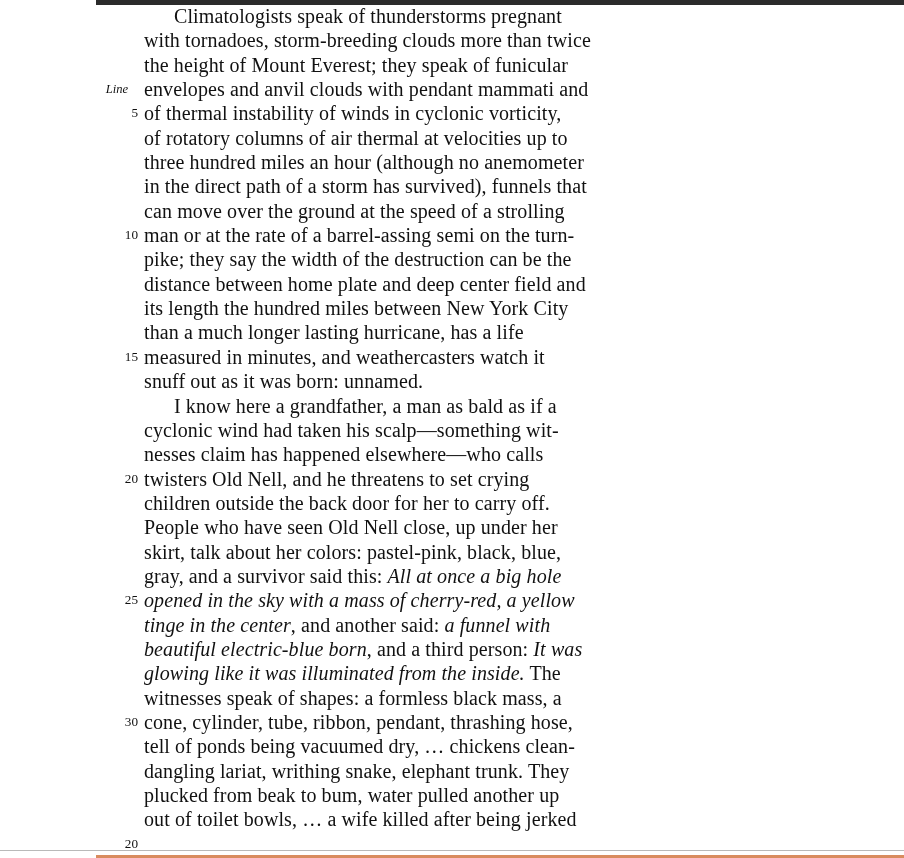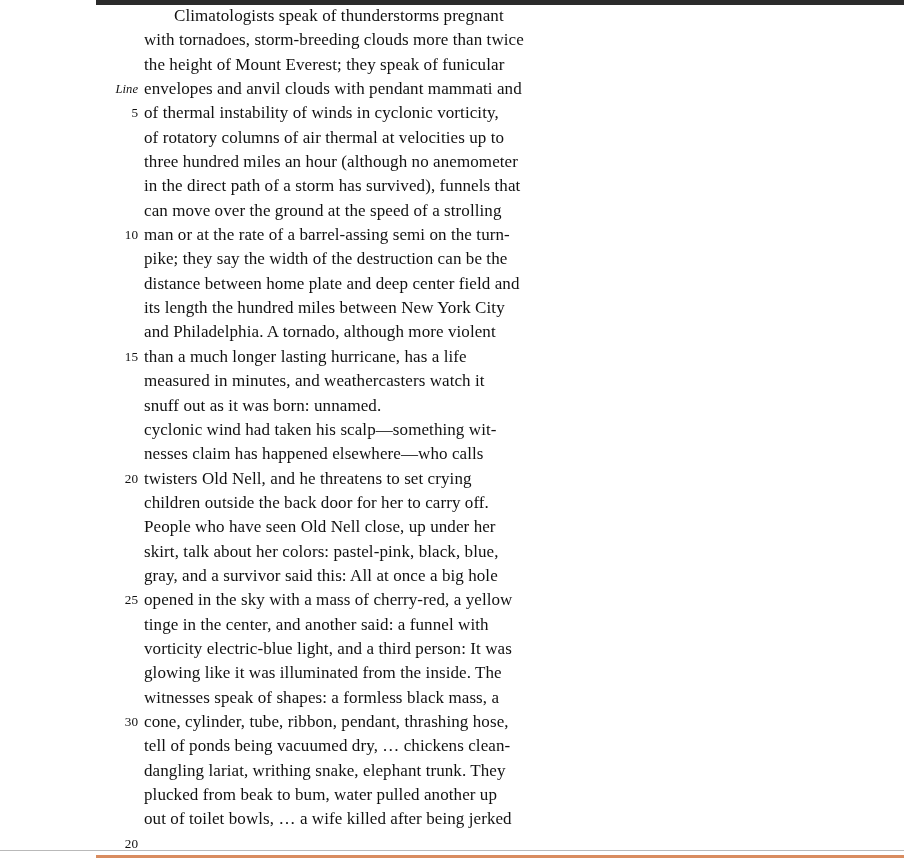--- a/index.html
+++ b/index.html
@@ -64,50 +64,52 @@
   }
 
   .text-column {
     position: absolute;
     top: 4px;
     left: 144px;
     width: 380px;
   }
   .line {
     position: relative;
-    font-size: 17px;
+    font-size: 20px;
     line-height: 24.35px;
     color: #111111;
     white-space: pre;
     letter-spacing: 0.005em;
   }
   .line.indent {
     text-indent: 30px;
   }
   .ital {
+    font-style: italic;
   }
 
   
   .gutter {
     position: absolute;
     top: 4px;
     left: 96px;
     width: 42px;
     text-align: right;
   }
   .gutter-slot {
     height: 24.35px;
     font-size: 13.2px;
     line-height: 24.35px;
     color: #111111;
     font-family: "Liberation Serif", serif;
   }
   .gutter-slot.label {
     font-style: italic;
     font-size: 12.6px;
+    text-align: center;
   }
 </style>
 </head>
 <body>
 
 <div class="page">
 
   <div class="top-bar"></div>
   <div class="top-bar-left"></div>
 
@@ -157,34 +159,34 @@
       <div class="line"><span>envelopes and anvil clouds with pendant mammati and</span></div>
       <div class="line"><span>of thermal instability of winds in cyclonic vorticity,</span></div>
       <div class="line"><span>of rotatory columns of air thermal at velocities up to</span></div>
       <div class="line"><span>three hundred miles an hour (although no anemometer</span></div>
       <div class="line"><span>in the direct path of a storm has survived), funnels that</span></div>
       <div class="line"><span>can move over the ground at the speed of a strolling</span></div>
       <div class="line"><span>man or at the rate of a barrel-assing semi on the turn-</span></div>
       <div class="line"><span>pike; they say the width of the destruction can be the</span></div>
       <div class="line"><span>distance between home plate and deep center field and</span></div>
       <div class="line"><span>its length the hundred miles between New York City</span></div>
-      <div class="line"><span>and Philadelphia. A tornado, although more violent</span></div>
       <div class="line"><span>than a much longer lasting hurricane, has a life</span></div>
       <div class="line"><span>measured in minutes, and weathercasters watch it</span></div>
       <div class="line"><span>snuff out as it was born: unnamed.</span></div>
+      <div class="line indent"><span>I know here a grandfather, a man as bald as if a</span></div>
       <div class="line"><span>cyclonic wind had taken his scalp—something wit-</span></div>
       <div class="line"><span>nesses claim has happened elsewhere—who calls</span></div>
       <div class="line"><span>twisters Old Nell, and he threatens to set crying</span></div>
       <div class="line"><span>children outside the back door for her to carry off.</span></div>
       <div class="line"><span>People who have seen Old Nell close, up under her</span></div>
       <div class="line"><span>skirt, talk about her colors: pastel-pink, black, blue,</span></div>
       <div class="line"><span>gray, and a survivor said this: </span><span class="ital">All at once a big hole</span></div>
       <div class="line"><span class="ital">opened in the sky with a mass of cherry-red, a yellow</span></div>
       <div class="line"><span class="ital">tinge in the center</span><span>, and another said: </span><span class="ital">a funnel with</span></div>
-      <div class="line"><span class="ital">vorticity electric-blue light</span><span>, and a third person: </span><span class="ital">It was</span></div>
+      <div class="line"><span class="ital">beautiful electric-blue born</span><span>, and a third person: </span><span class="ital">It was</span></div>
       <div class="line"><span class="ital">glowing like it was illuminated from the inside.</span><span> The</span></div>
       <div class="line"><span>witnesses speak of shapes: a formless black mass, a</span></div>
       <div class="line"><span>cone, cylinder, tube, ribbon, pendant, thrashing hose,</span></div>
       <div class="line"><span>tell of ponds being vacuumed dry, … chickens clean-</span></div>
       <div class="line"><span>dangling lariat, writhing snake, elephant trunk. They</span></div>
       <div class="line"><span>plucked from beak to bum, water pulled another up</span></div>
       <div class="line"><span>out of toilet bowls, … a wife killed after being jerked</span></div>
       <div class="line"></div>
     </div>
 

